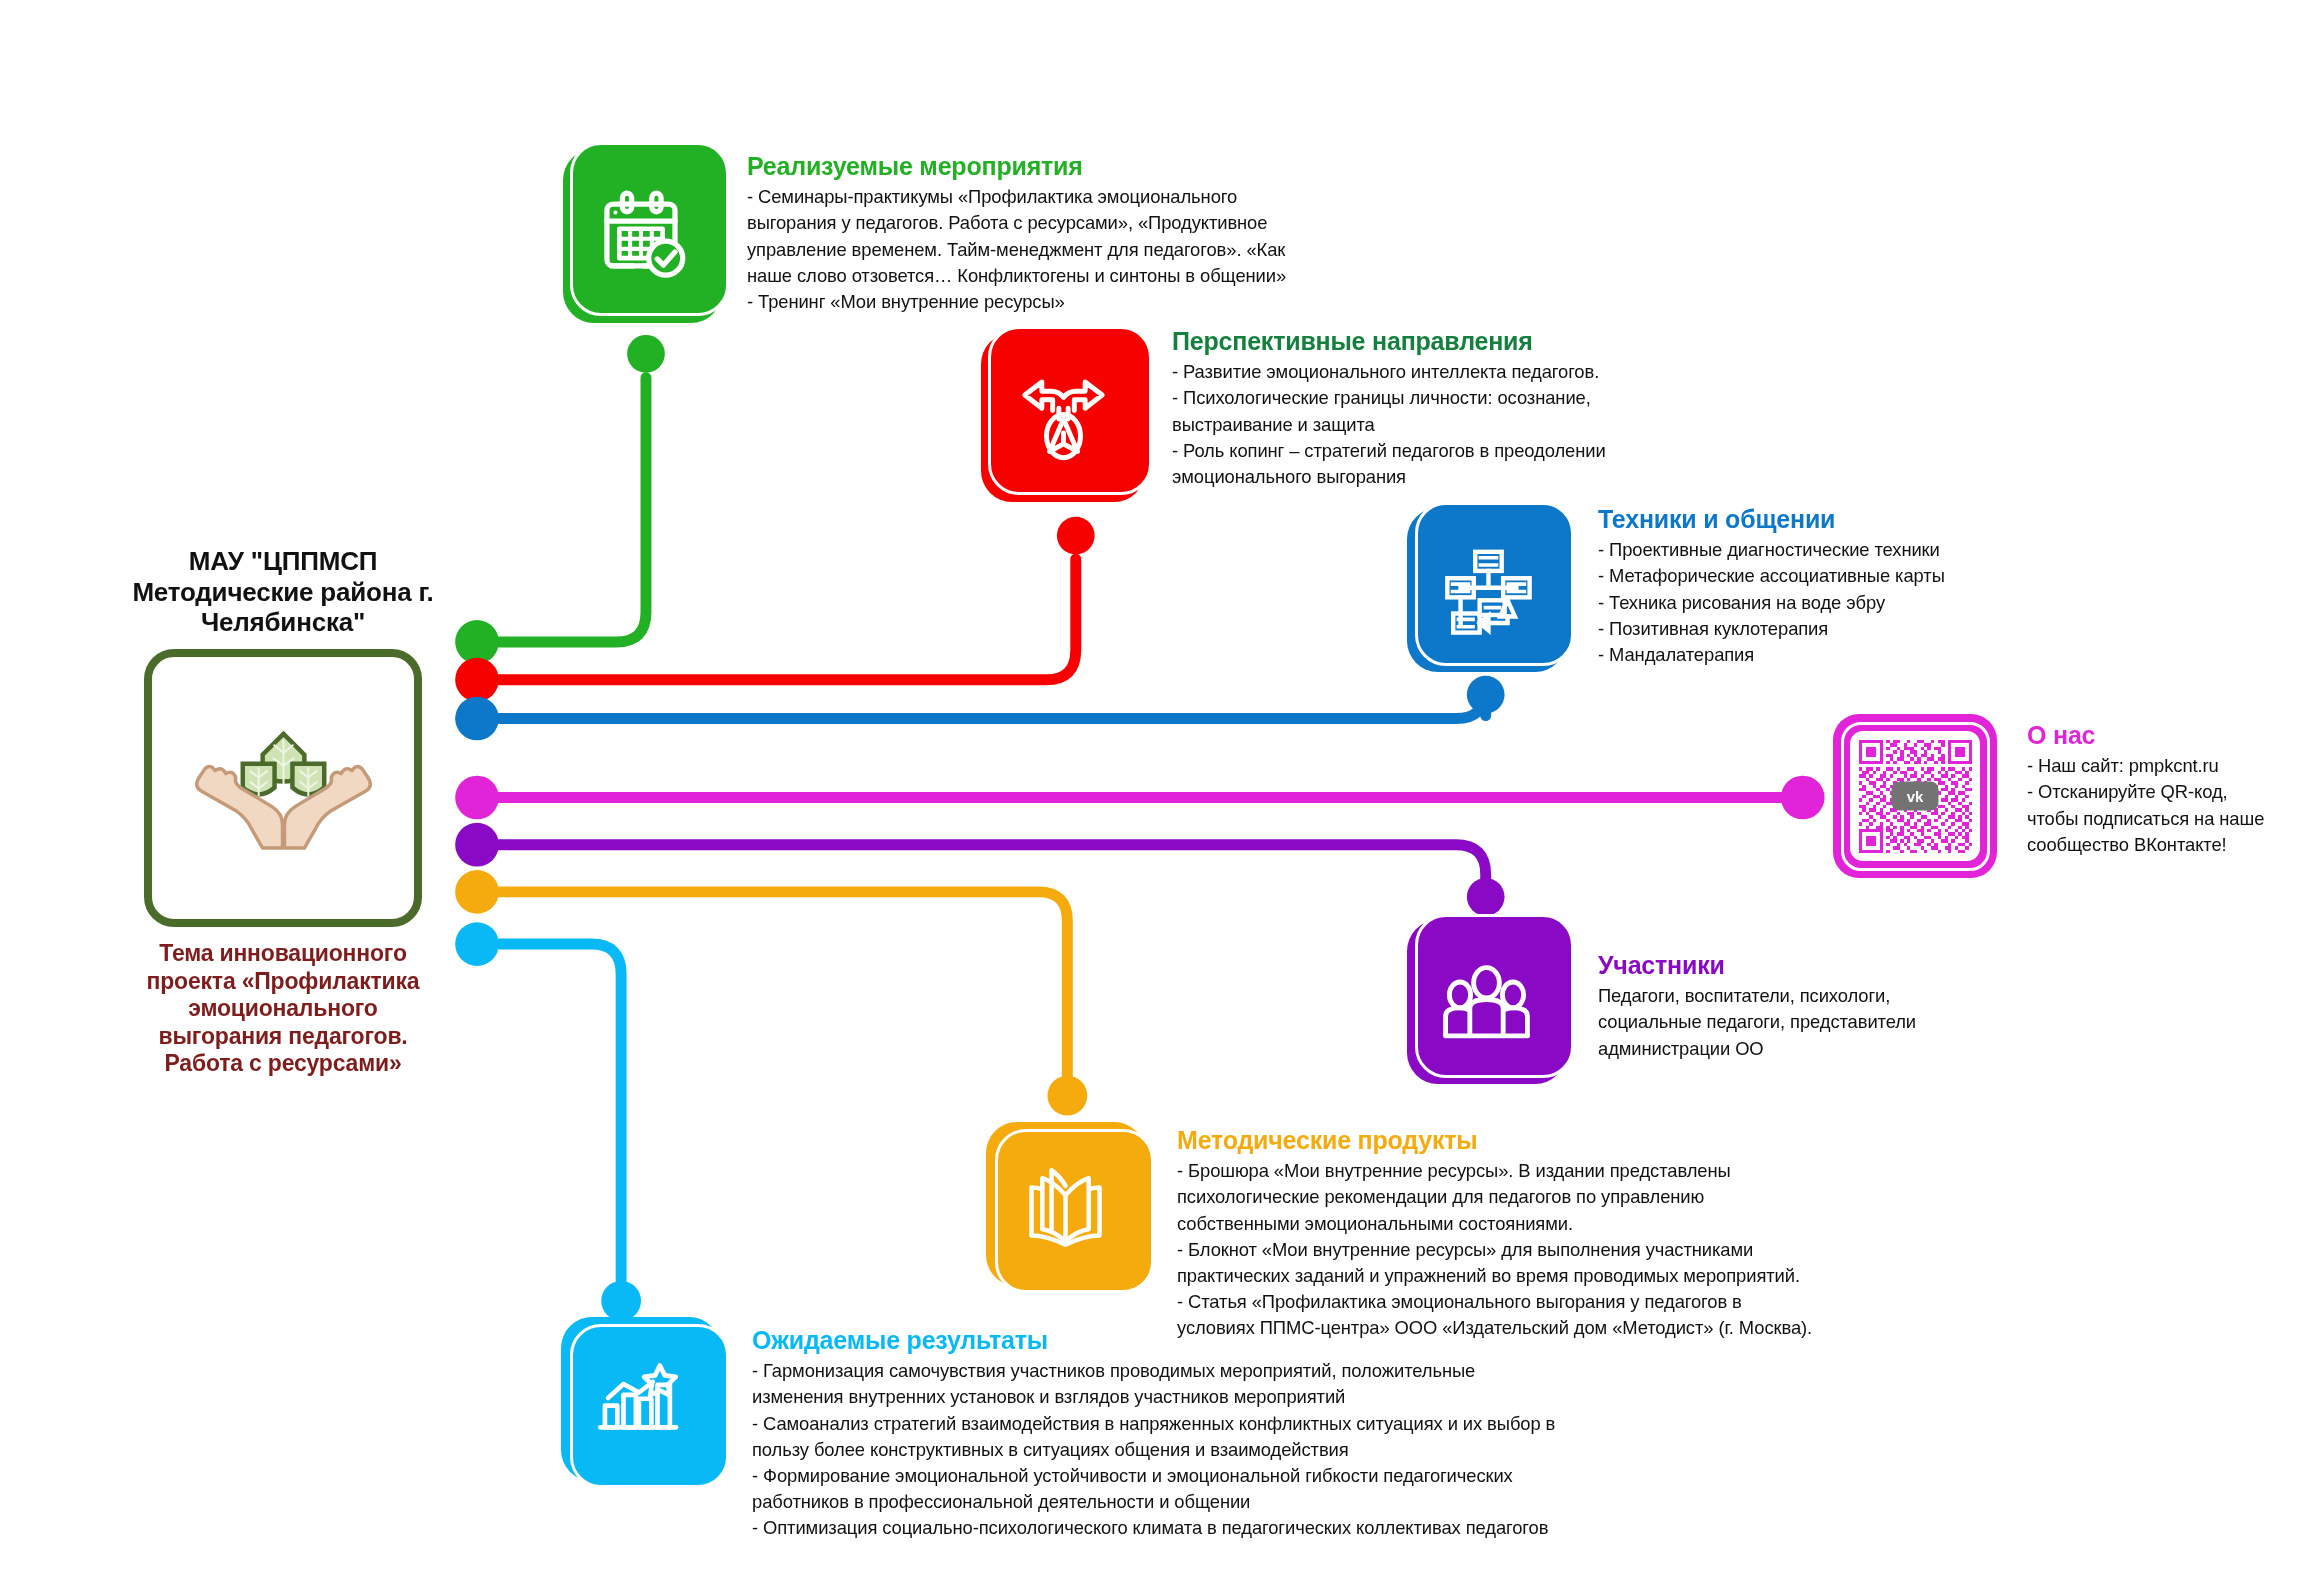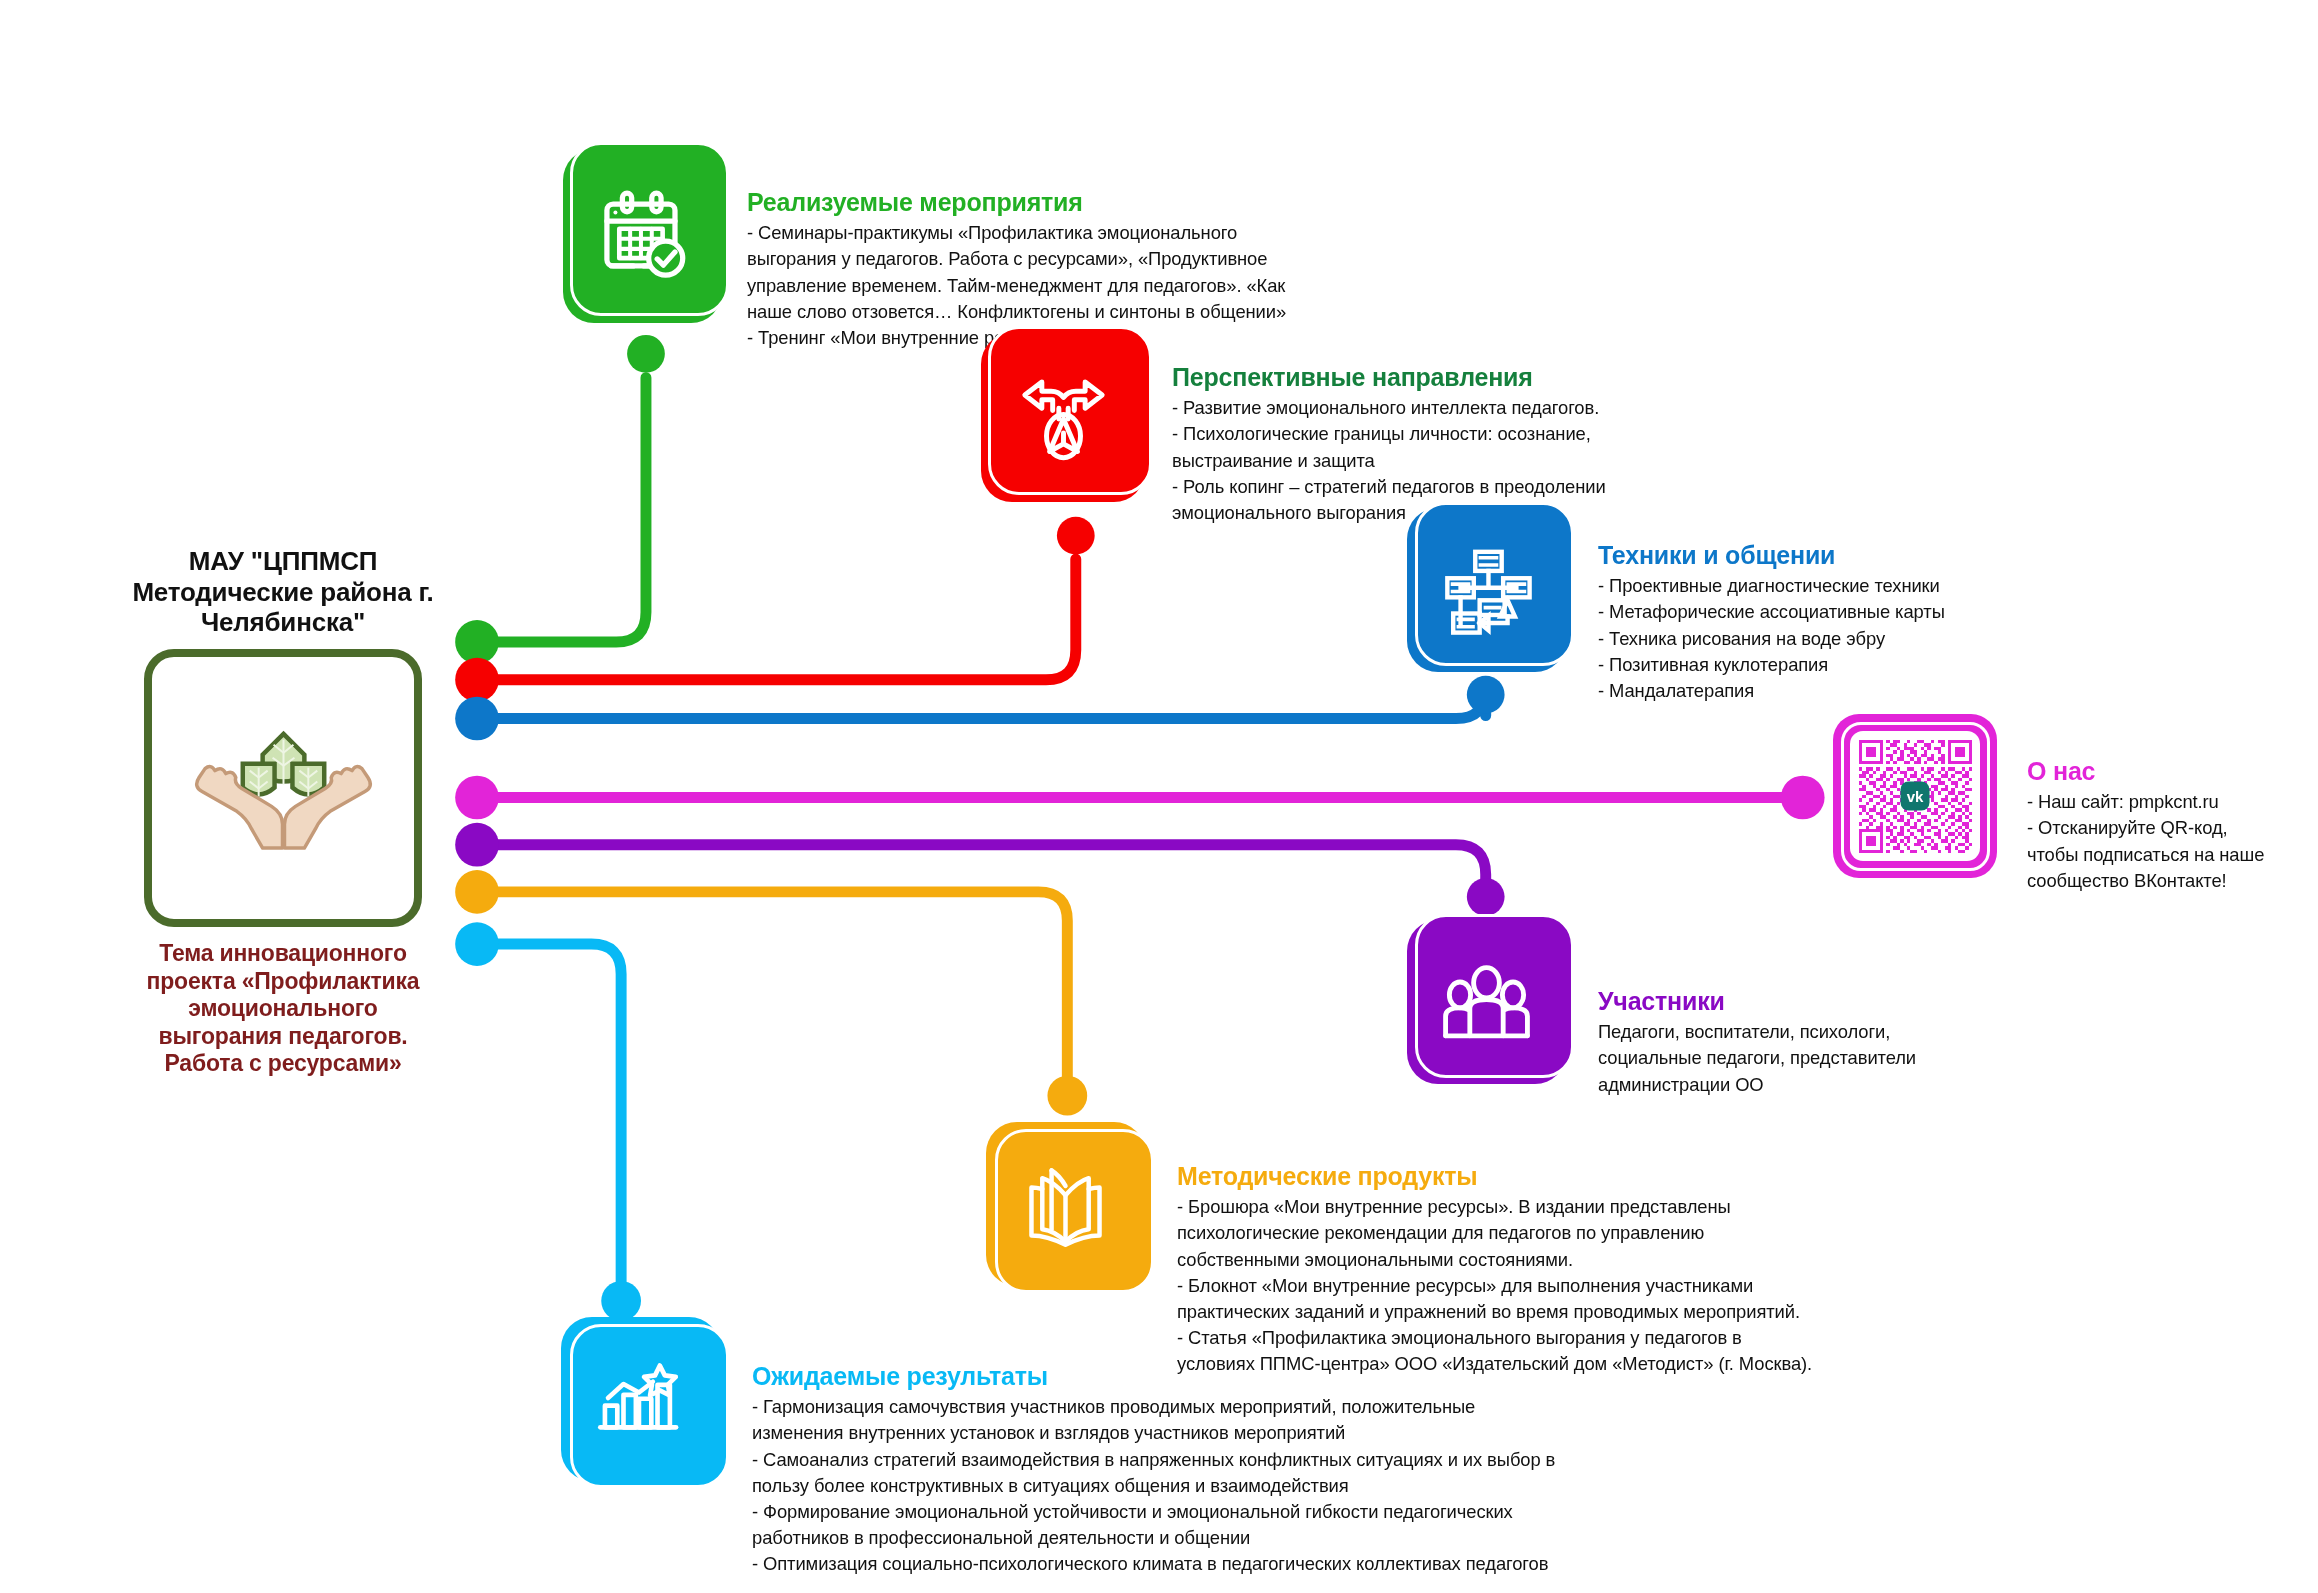--- a/index.html
+++ b/index.html
@@ -33,39 +33,39 @@
   .block{position:absolute;z-index:3;}
   .tile{
     position:absolute;left:0;top:0;width:159px;height:174px;border-radius:31px;
     display:flex;align-items:center;justify-content:center;
   }
   .tile .shadowcard{
     position:absolute;border-radius:31px;background:inherit;
     box-sizing:border-box;
   }
   .tile svg{position:relative;z-index:2;display:block;}
-  .txt{position:absolute;margin-top:36px;}
+  .txt{position:absolute;}
   .ttl{font-size:25px;font-weight:bold;line-height:1.05;margin:0 0 5px 0;letter-spacing:-0.2px;}
   .body{font-size:18.4px;color:#111;line-height:1.42;letter-spacing:-0.1px;}
   .body p{margin:0;}
 
   
   .qr-tile{position:absolute;left:0;top:0;width:164px;height:164px;border-radius:26px;}
   .qr-inner{
     position:absolute;left:17px;top:17px;width:130px;height:130px;
     background:#fff;border-radius:13px;display:flex;align-items:center;justify-content:center;
   }
   .qr-ring{
     position:absolute;left:7.5px;top:7.5px;width:149px;height:149px;
     border:3.5px solid #fff;border-radius:20px;box-sizing:border-box;
   }
   .qr-img{width:113px;height:113px;display:block;}
   .vk-badge{
     position:absolute;left:50%;top:50%;transform:translate(-50%,-50%);
-    width:29px;height:29px;border-radius:8px;background:#0f766e;
+    width:47px;height:29px;border-radius:8px;background:#737373;
     display:flex;align-items:center;justify-content:center;
     font-size:15px;color:#fff;font-weight:bold;
   }
 </style>
 </head>
 <body>
 
 <div id="stage">
 
   <svg id="wires" viewBox="0 0 4667 3208">

